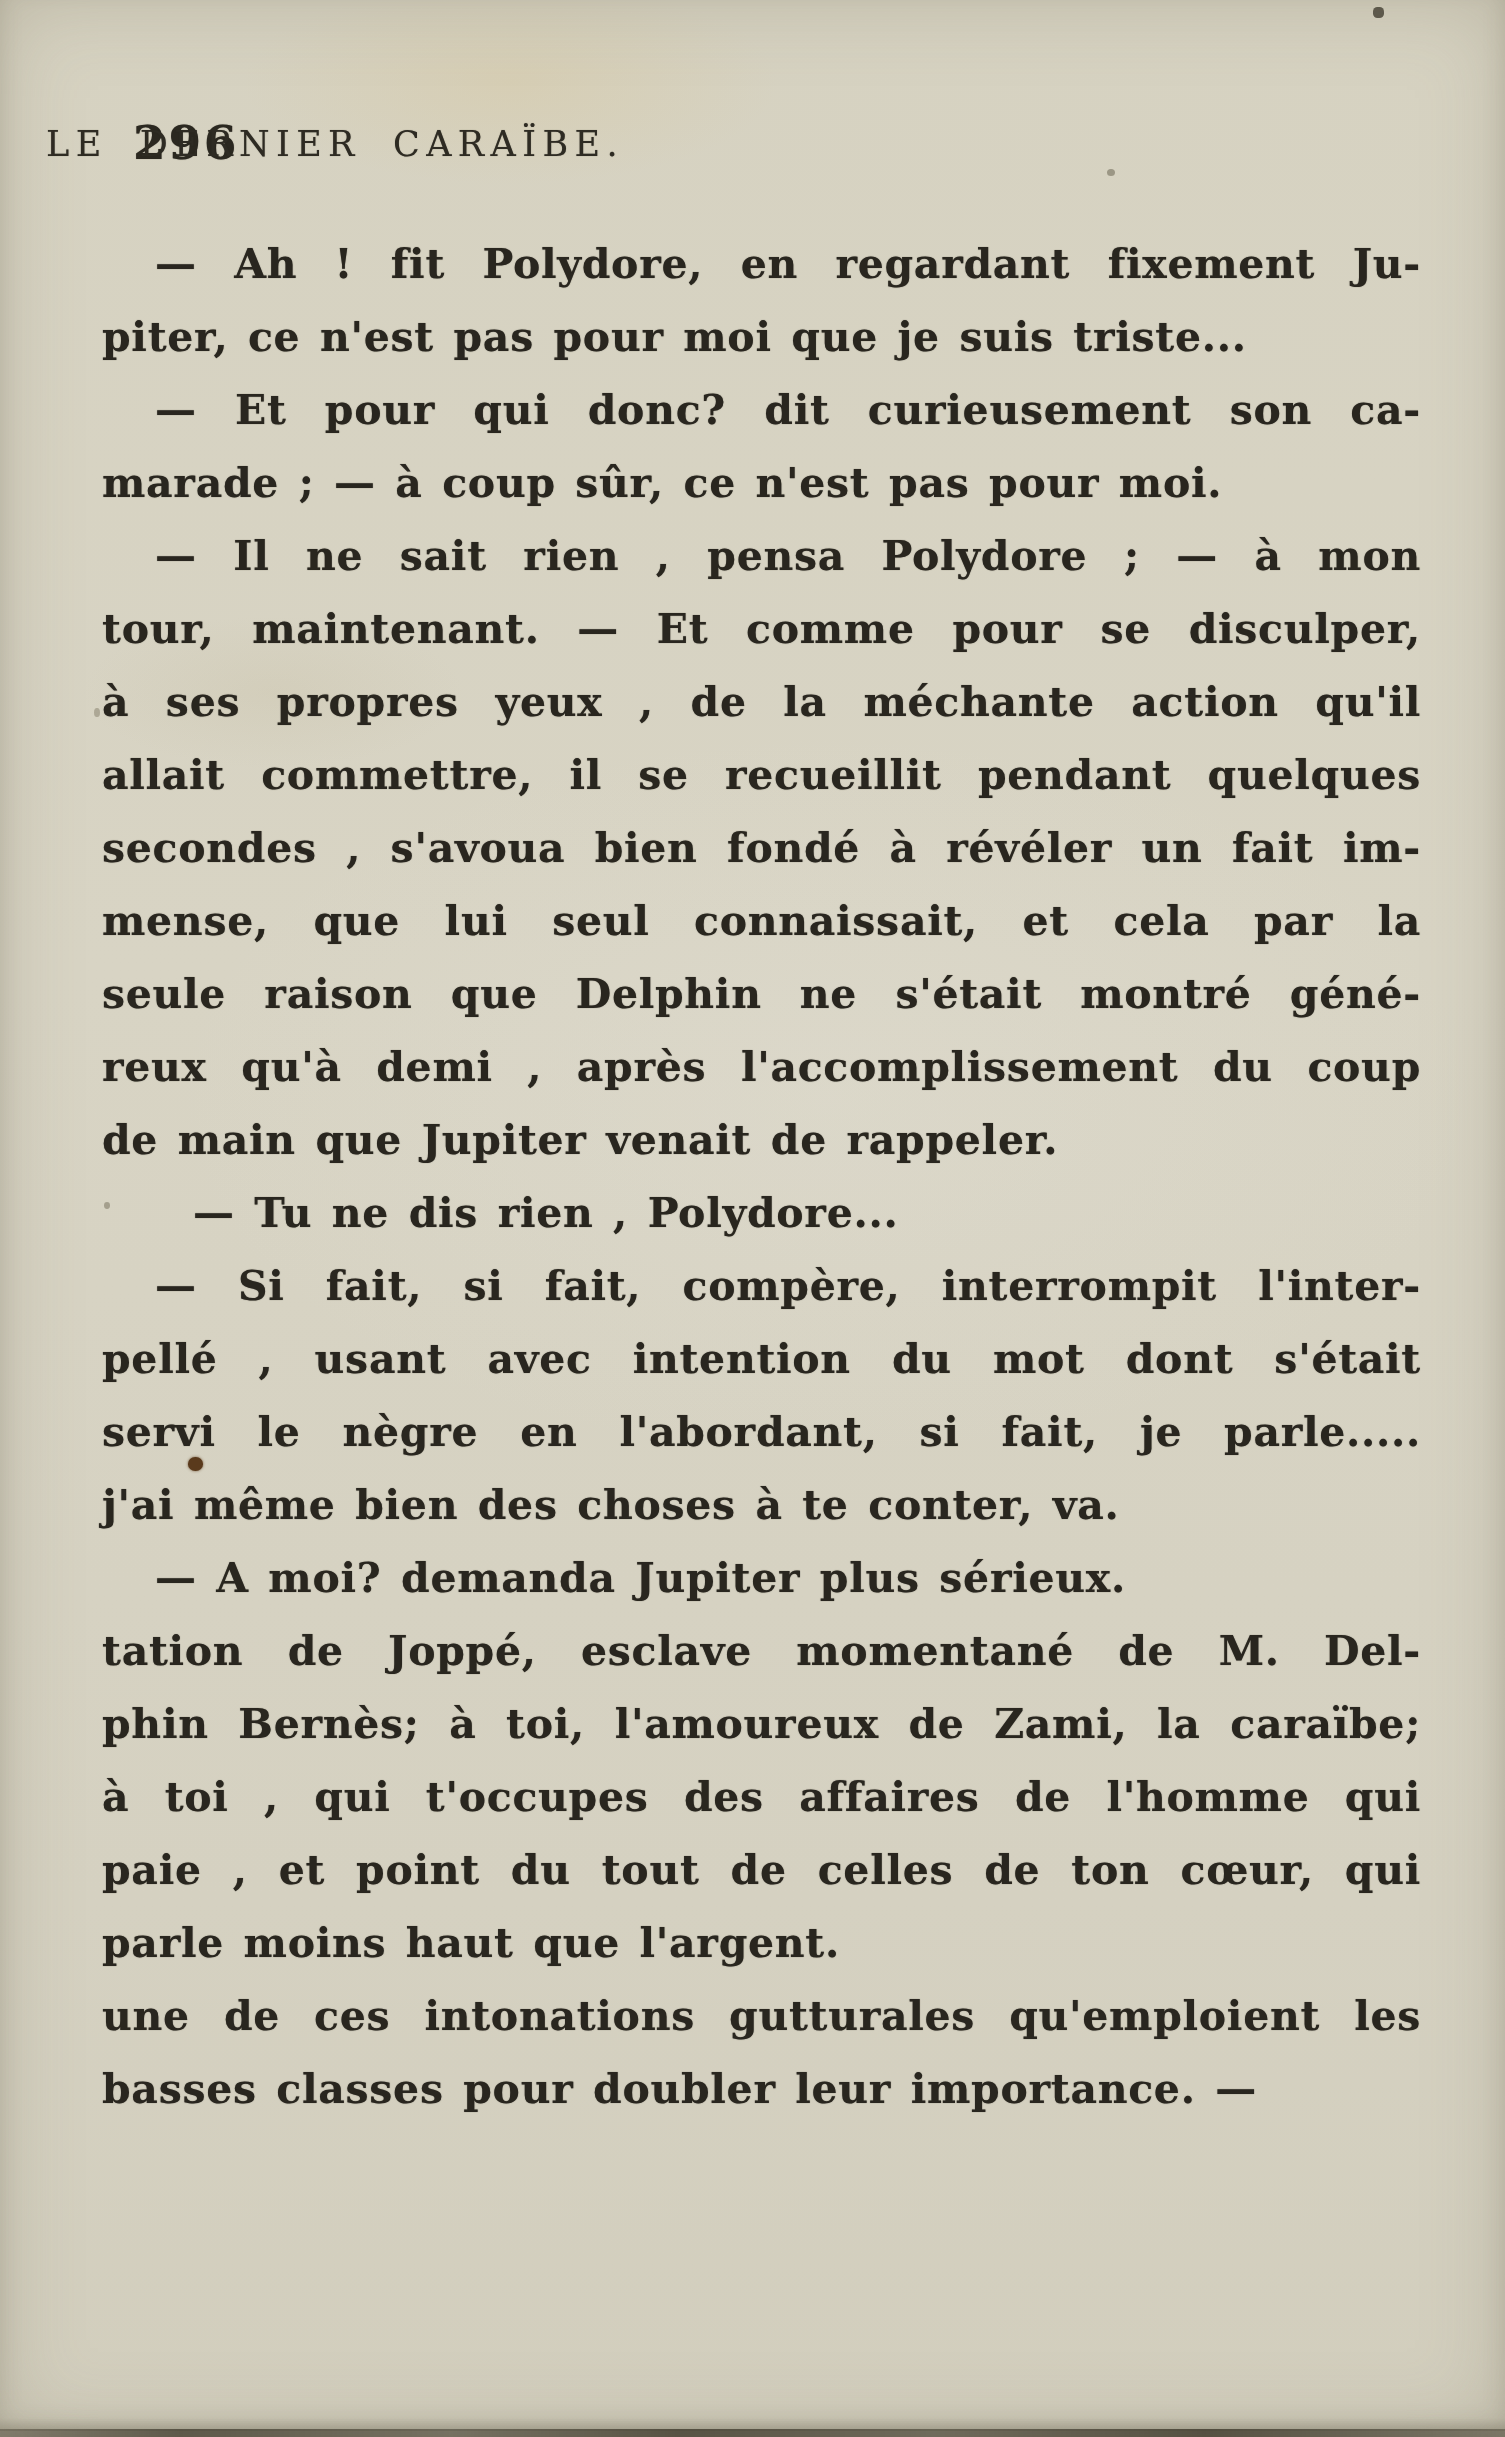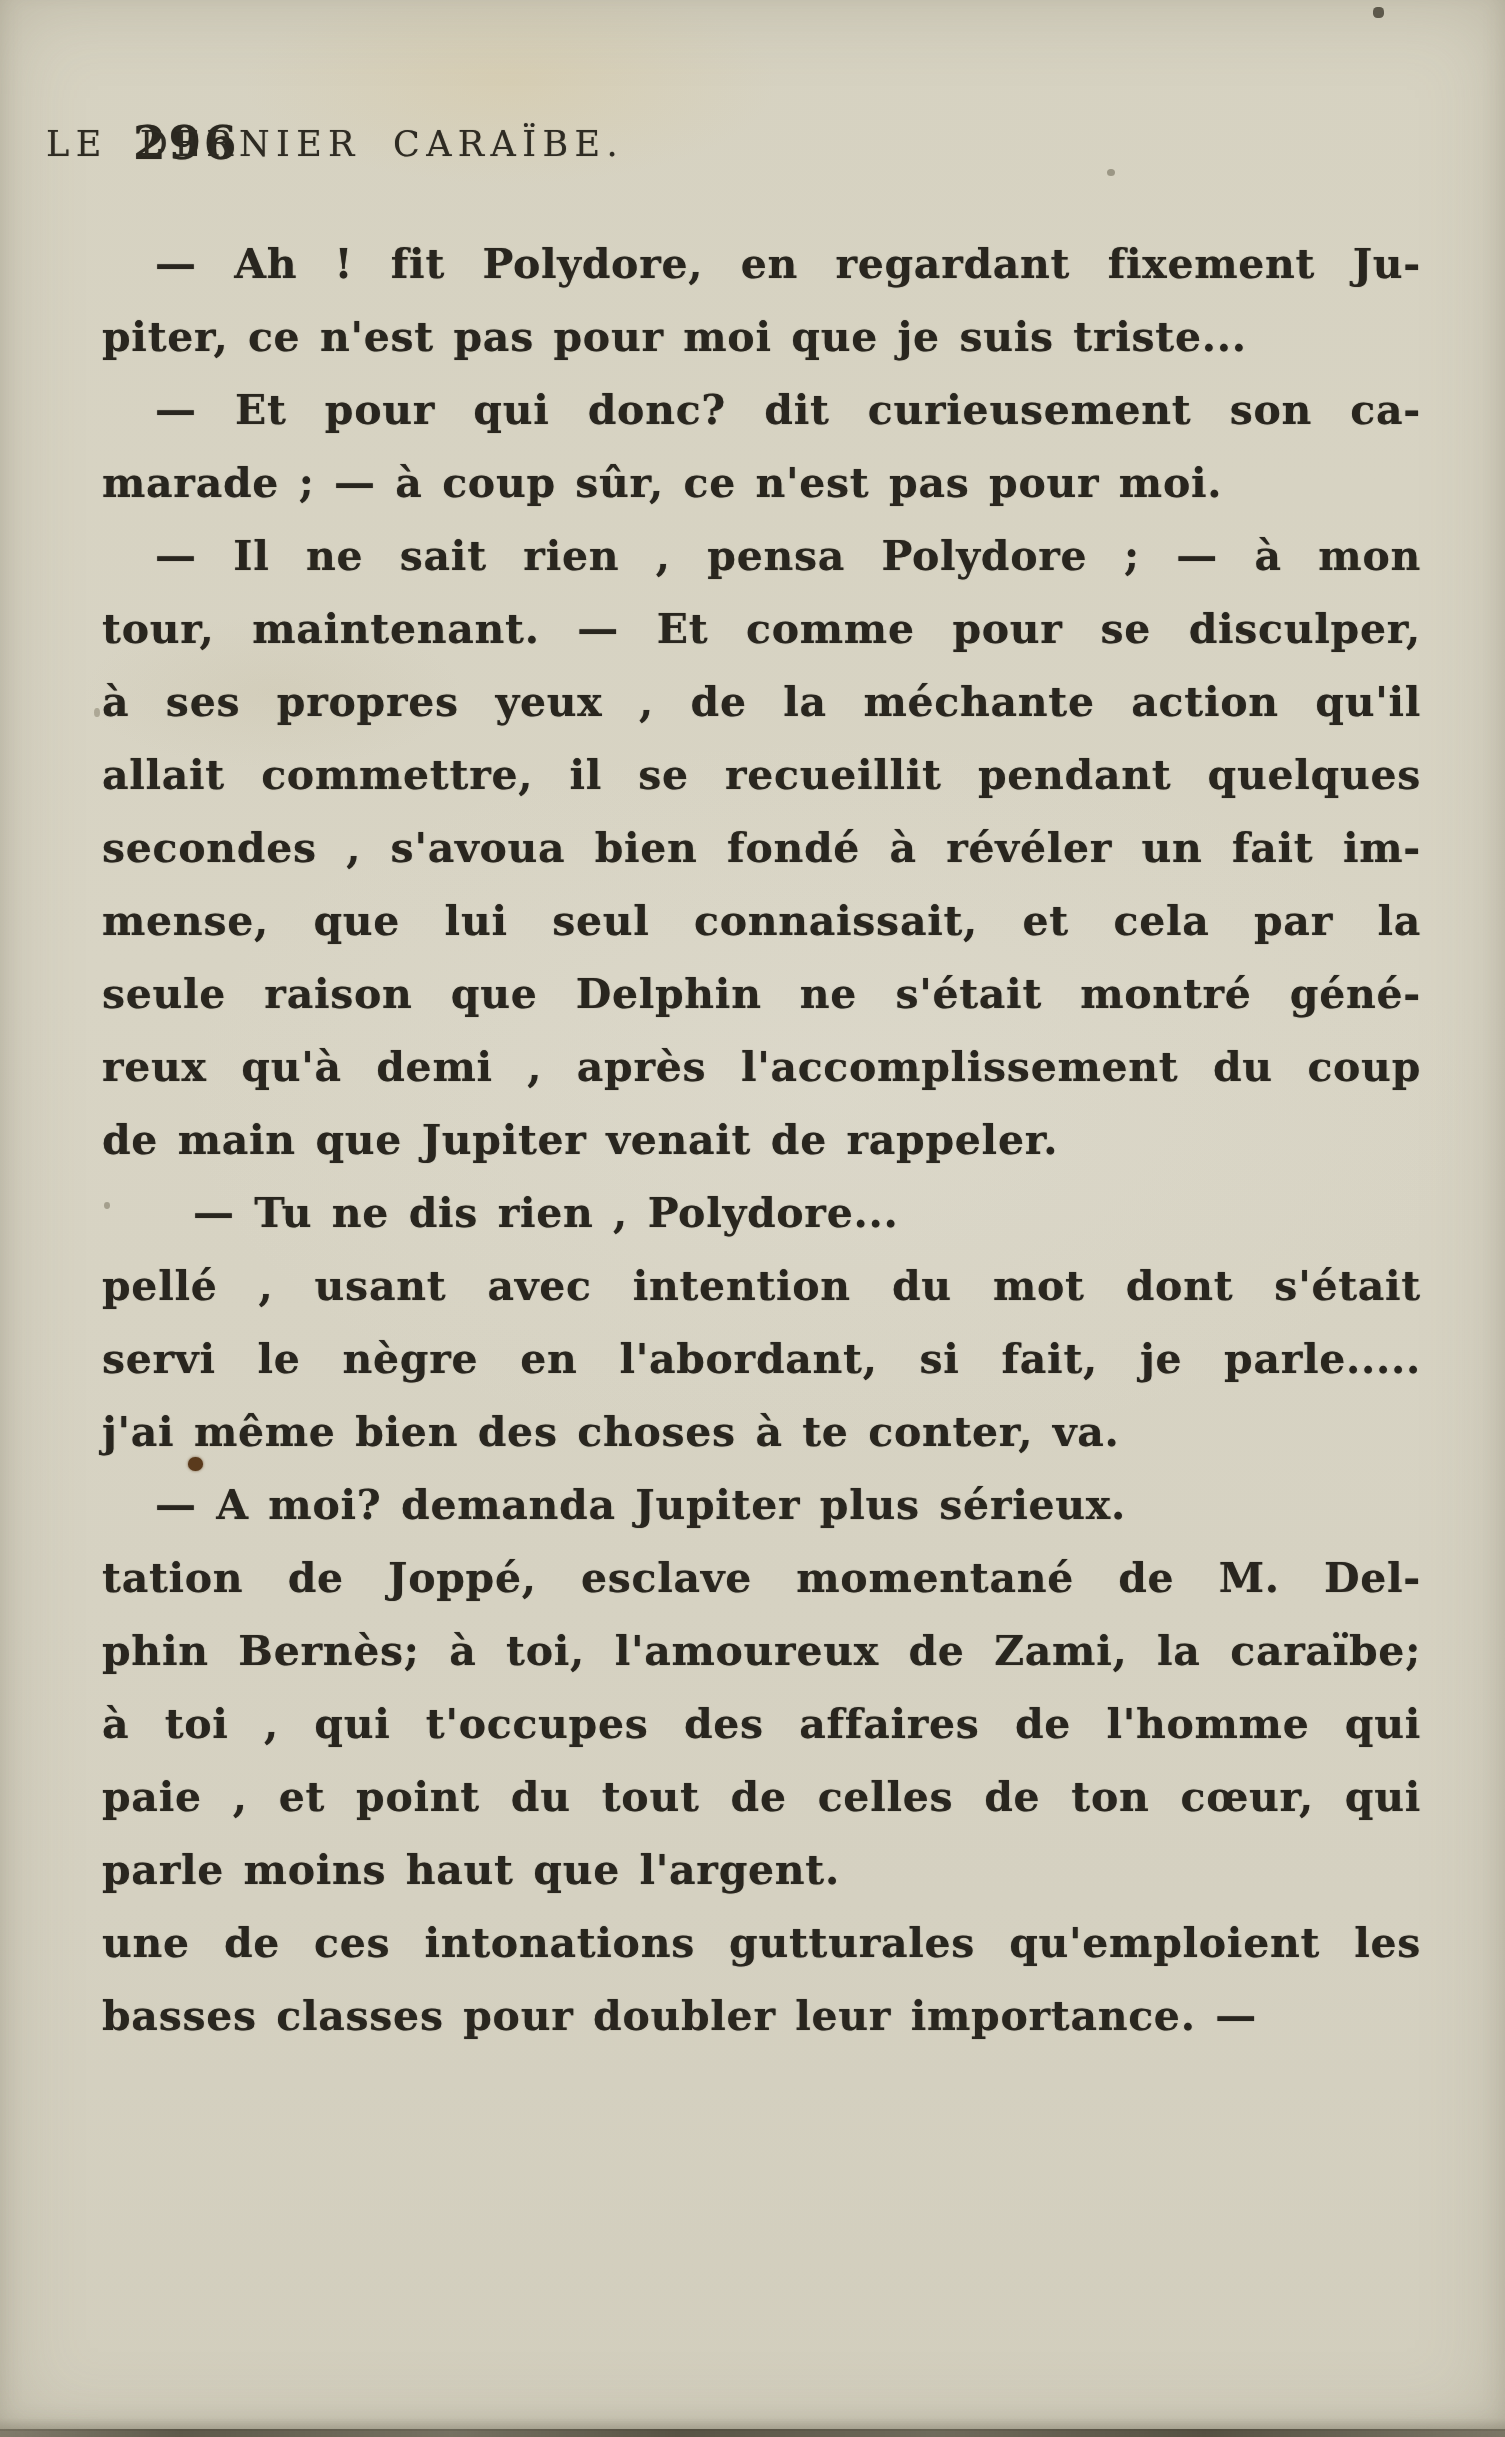--- a/index.html
+++ b/index.html
@@ -87,20 +87,21 @@
       <div class="line j indent">— Il ne sait rien , pensa Polydore ; — à mon</div>
       <div class="line j">tour, maintenant. — Et comme pour se disculper,</div>
       <div class="line j">à ses propres yeux , de la méchante action qu'il</div>
       <div class="line j">allait commettre, il se recueillit pendant quelques</div>
       <div class="line j">secondes , s'avoua bien fondé à révéler un fait im-</div>
       <div class="line j">mense, que lui seul connaissait, et cela par la</div>
       <div class="line j">seule raison que Delphin ne s'était montré géné-</div>
       <div class="line j">reux qu'à demi , après l'accomplissement du coup</div>
       <div class="line">de main que Jupiter venait de rappeler.</div>
       <div class="line indent2">— Tu ne dis rien , Polydore...</div>
+      <div class="line j indent">— Si fait, si fait, compère, interrompit l'inter-</div>
       <div class="line j">pellé , usant avec intention du mot dont s'était</div>
       <div class="line j">servi le nègre en l'abordant, si fait, je parle.....</div>
       <div class="line">j'ai même bien des choses à te conter, va.</div>
       <div class="line indent">— A moi? demanda Jupiter plus sérieux.</div>
       <div class="line j">tation de Joppé, esclave momentané de M. Del-</div>
       <div class="line j">phin Bernès; à toi, l'amoureux de Zami, la caraïbe;</div>
       <div class="line j">à toi , qui t'occupes des affaires de l'homme qui</div>
       <div class="line j">paie , et point du tout de celles de ton cœur, qui</div>
       <div class="line">parle moins haut que l'argent.</div>
       <div class="line j">une de ces intonations gutturales qu'emploient les</div>

